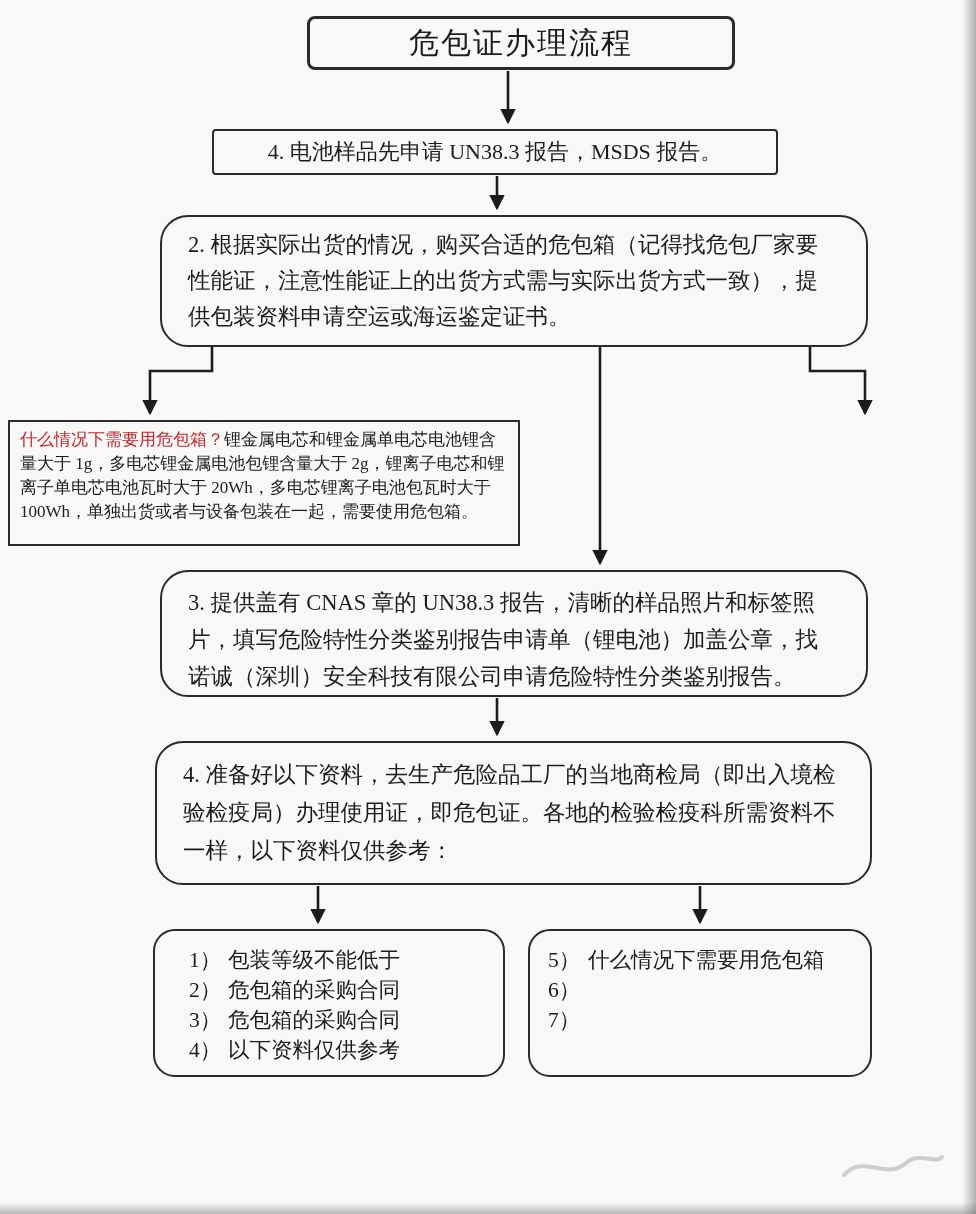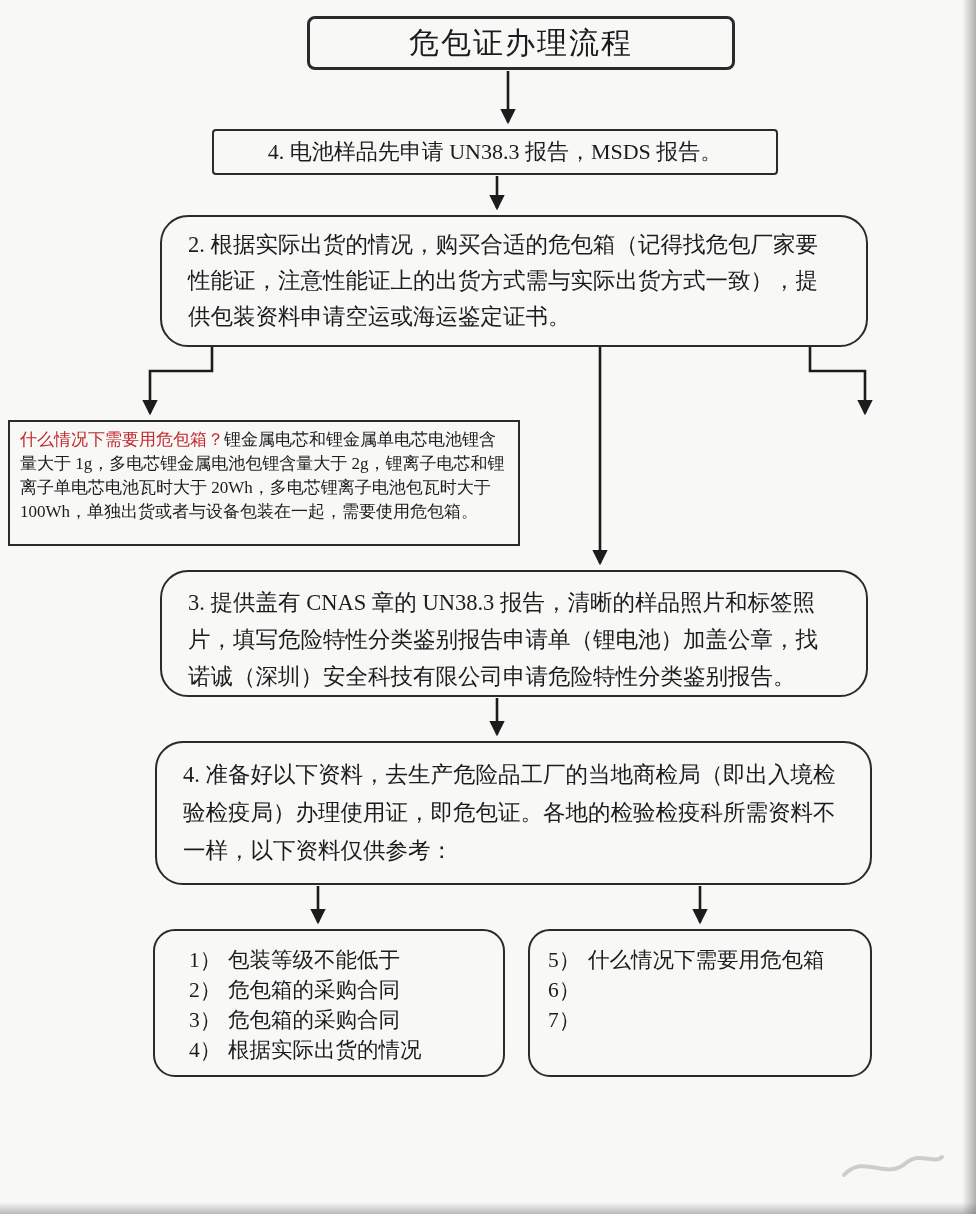--- a/index.html
+++ b/index.html
@@ -155,21 +155,21 @@
     <div class="doc-item">
       <span class="num">2）</span>
       <span class="txt">危包箱的采购合同</span>
     </div>
     <div class="doc-item">
       <span class="num">3）</span>
       <span class="txt">危包箱的采购合同</span>
     </div>
     <div class="doc-item">
       <span class="num">4）</span>
-      <span class="txt">根据实际出货的情况</span>
+      <span class="txt">以下资料仅供参考</span>
     </div>
   </div>
 
   <div class="doc-box doc-right-box">
     <div class="doc-item">
       <span class="num">5）</span>
       <span class="txt">什么情况下需要用危包箱</span>
     </div>
     <div class="doc-item">
       <span class="num">6）</span>

